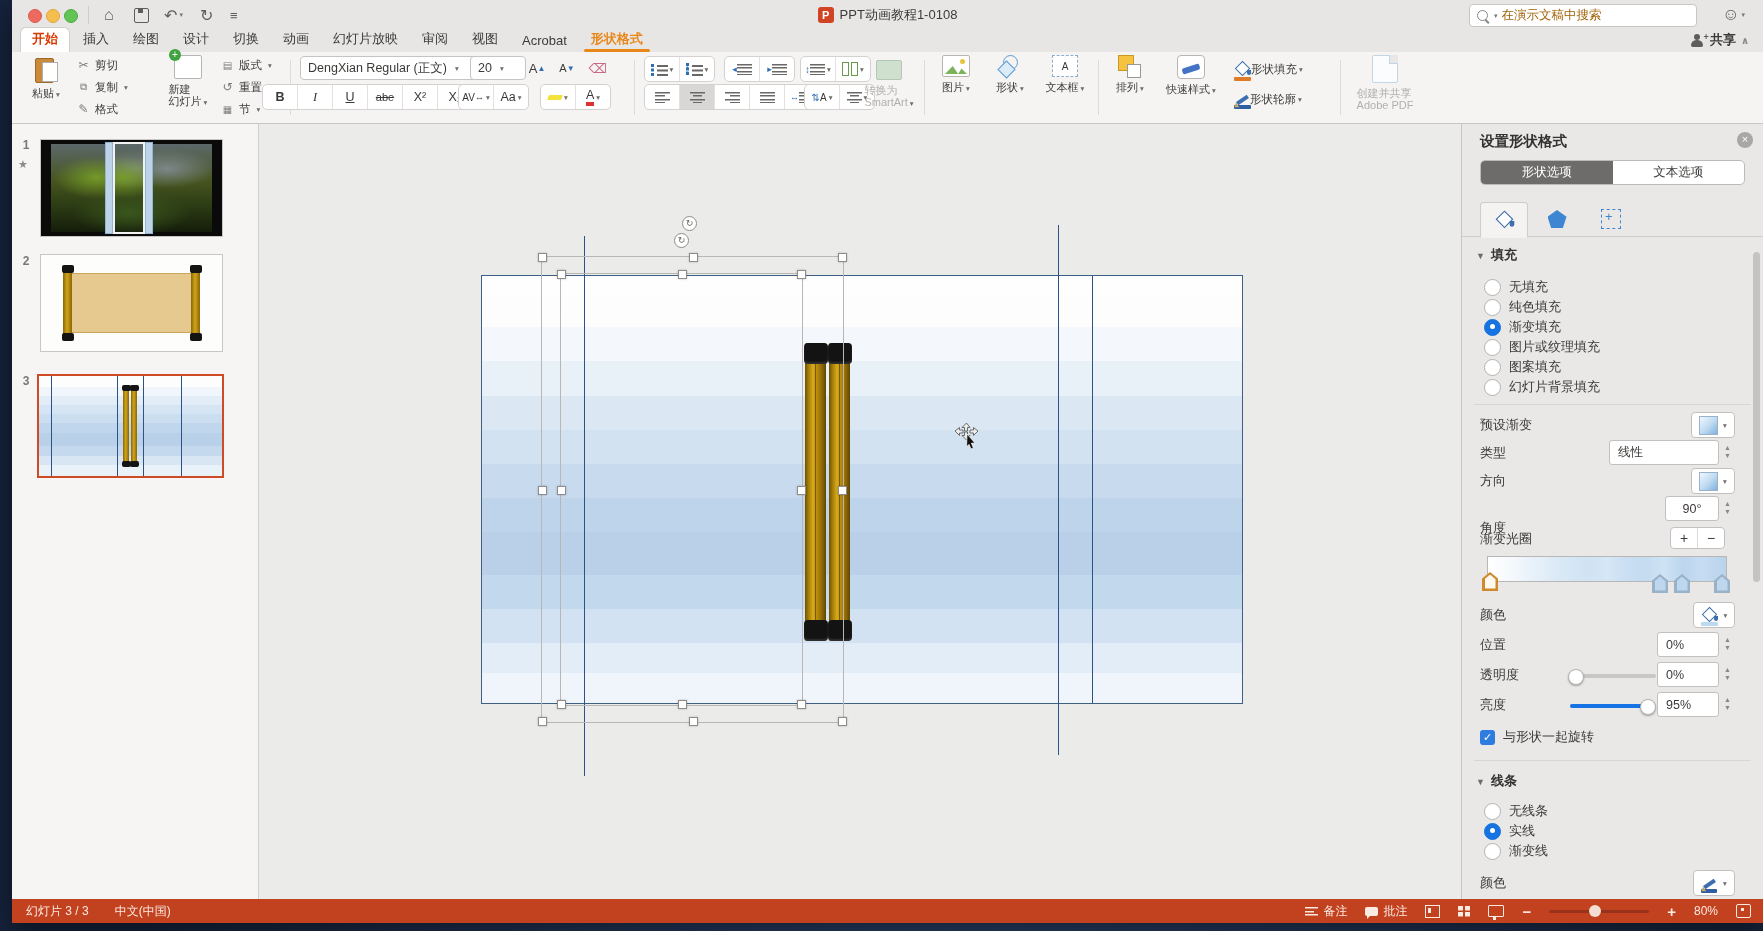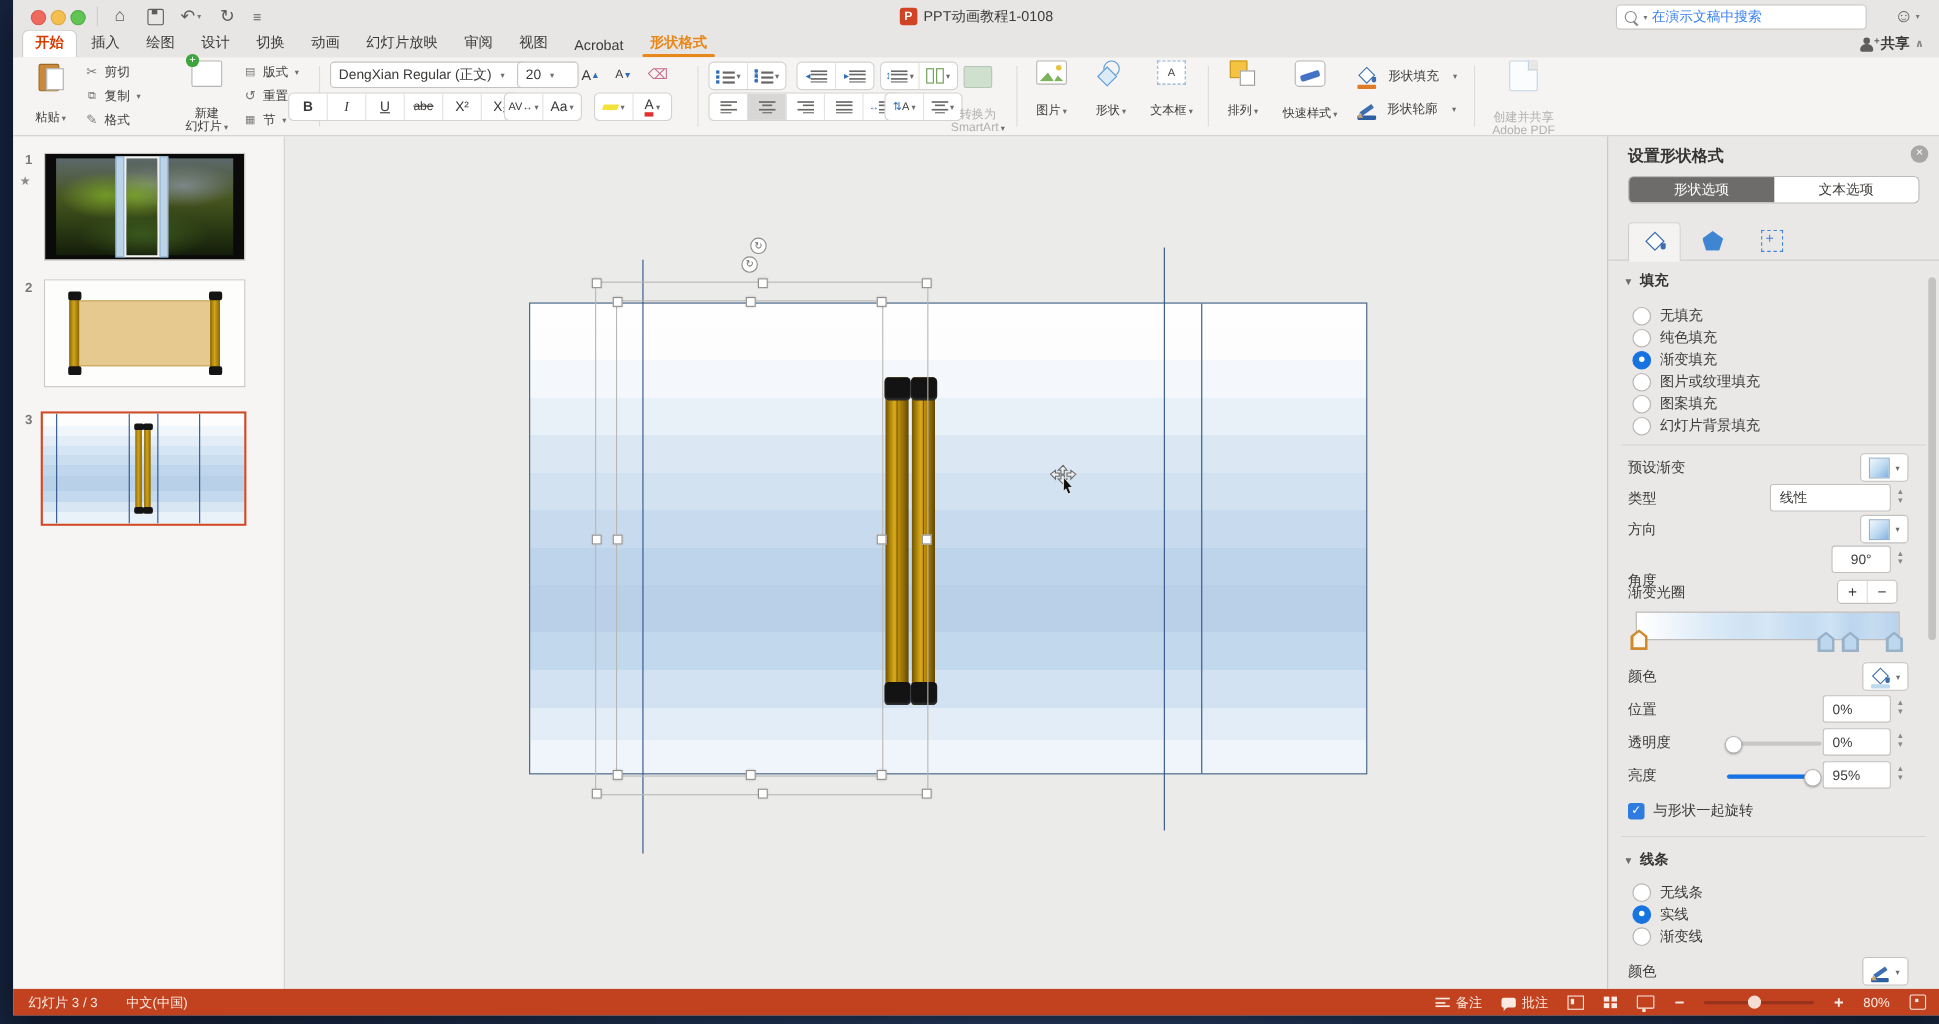--- a/index.html
+++ b/index.html
@@ -22,42 +22,42 @@
   .tb-sep{position:absolute;left:76px;top:6px;width:1px;height:18px;background:#cfcdcb}
   .tb-ic{position:absolute;top:4px;height:22px;display:flex;align-items:center;color:#5f5d5b;font-size:16px}
   .tb-dd{font-size:7px;color:#7a7876;margin-left:2px}
   .saveic{width:13px;height:13px;border:1.6px solid #5f5d5b;border-radius:2px;position:relative}
   .saveic::after{content:"";position:absolute;left:3px;top:0;width:5px;height:4px;background:#5f5d5b}
   .doctitle{position:absolute;left:0;right:0;top:0;height:30px;display:flex;align-items:center;justify-content:center;gap:6px;font-size:13px;color:#3d3b39;pointer-events:none}
   .pptic{width:16px;height:16px;border-radius:3px;background:#d14423;color:#fff;font-size:11px;font-weight:bold;display:flex;align-items:center;justify-content:center}
   .searchbox{position:absolute;right:66px;top:4px;width:212px;height:21px;background:#fff;border:1px solid #c8c6c4;border-radius:4px;display:flex;align-items:center;padding:0 7px;gap:4px}
   .mag{width:9px;height:9px;border:1.5px solid #8a8886;border-radius:50%;position:relative;flex:none}
   .mag::after{content:"";position:absolute;left:8px;top:8px;width:5px;height:1.5px;background:#8a8886;transform:rotate(45deg);transform-origin:0 0}
-  .searchph{font-size:12.5px;color:#3b82f6;white-space:nowrap;overflow:hidden}
+  .searchph{font-size:12.5px;color:#a16207;white-space:nowrap;overflow:hidden}
   .smiley{position:absolute;right:18px;top:5px;display:flex;align-items:center;color:#5f5d5b;font-size:17px}
 
   
   .tabsrow{position:absolute;left:0;right:0;top:30px;height:22px;background:#e8e6e4;border-bottom:1px solid #d2d0ce}
   .tabs{position:absolute;left:8px;top:0;height:22px;display:flex;align-items:flex-end;gap:2px}
   .tab{padding:2px 11px 4px 11px;font-size:13px;color:#3c3a38;position:relative;white-space:nowrap}
   .tab.active{background:#fff;border:1px solid #d0cecc;border-bottom:none;border-radius:6px 6px 0 0;color:#d83b01;font-weight:bold}
   .tab.contextual{color:#e8881b;font-weight:bold}
   .tab.contextual::after{content:"";position:absolute;left:4px;right:4px;bottom:0;height:3px;border-radius:2px;background:#e8881b}
   .sharebox{position:absolute;right:14px;top:1px;display:flex;align-items:center;gap:5px;font-size:13px;color:#3c3a38;font-weight:bold}
   .person{width:14px;height:13px;position:relative}
   .person::before{content:"";position:absolute;left:3px;top:0;width:6px;height:6px;border-radius:50%;background:#5f5d5b}
   .person::after{content:"";position:absolute;left:0;top:6px;width:12px;height:7px;border-radius:6px 6px 2px 2px;background:#5f5d5b}
   .personplus{position:absolute;right:-4px;top:-2px;font-size:9px;color:#5f5d5b}
   .chev{font-size:10px;color:#8a8886}
 
   
   .ribbon{position:absolute;left:0;right:0;top:52px;height:71px;background:#f5f4f2;border-bottom:1px solid #c9c7c5}
   .rsep{position:absolute;top:8px;bottom:8px;width:1px;background:#dddbd9}
   .bigbtn{position:absolute;top:3px;display:flex;flex-direction:column;align-items:center;font-size:11px;color:#3f3d3b}
-  .biglabel{margin-top:18px;line-height:12px;text-align:center;white-space:nowrap}
+  .biglabel{margin-top:4px;line-height:12px;text-align:left;white-space:nowrap}
   .dd{font-size:7.5px;color:#6e6c6a;margin-left:2px}
   .clip{width:24px;height:28px;position:relative}
   .clip::before{content:"";position:absolute;left:1px;top:3px;width:17px;height:23px;background:#c98a3b;border:1px solid #9c6a28;border-radius:2px}
   .clip::after{content:"";position:absolute;left:8px;top:7px;width:14px;height:18px;background:#fff;border:1px solid #b0aeac}
   .stack{position:absolute;display:flex;flex-direction:column;justify-content:space-between;height:62px;top:4px}
   .srow{display:flex;align-items:center;gap:4px;height:18px;font-size:11.5px;color:#3f3d3b;white-space:nowrap}
   .sic{width:15px;display:inline-flex;justify-content:center;color:#7a7876;font-size:12px;flex:none}
   .newslide{width:26px;height:22px;border:1px solid #b7b5b3;background:#fff;border-radius:2px;position:relative}
   .newslide::after{content:"+";position:absolute;left:-6px;top:-7px;width:12px;height:12px;border-radius:50%;background:#3fa33f;color:#fff;font-size:10px;line-height:12px;text-align:center}
   .combo{background:#fff;border:1px solid #c6c4c2;border-radius:4px;height:22px;display:flex;align-items:center;padding:0 7px;font-size:12.5px;color:#3c3a38;position:absolute;top:4px;white-space:nowrap}
@@ -87,21 +87,21 @@
   .arrangeic::after{content:"";position:absolute;left:9px;top:9px;width:12px;height:12px;background:#fff;border:1px solid #9a9896}
   .qstyleic{width:26px;height:22px;border:1px solid #b7b5b3;border-radius:4px;background:#fff;position:relative}
   .qstyleic::after{content:"";position:absolute;left:4px;top:10px;width:18px;height:6px;background:#4472c4;border-radius:2px;transform:rotate(-18deg)}
   .bucketic{width:17px;height:15px;position:relative}
   .bucketic::before{content:"";position:absolute;left:3px;top:1px;width:9px;height:9px;border:1.5px solid #3d6fae;background:#fff;transform:rotate(45deg)}
   .bucketic::after{content:"";position:absolute;right:0;bottom:2px;width:4px;height:5px;background:#3d6fae;border-radius:0 0 3px 3px}
   .underbar{position:absolute;left:0;bottom:-4px;width:17px;height:4px;border-radius:1px}
   .pencilic{width:16px;height:15px;position:relative}
   .pencilic::before{content:"";position:absolute;left:2px;top:6px;width:13px;height:4px;background:#3d6fae;transform:rotate(-35deg)}
   .pencilic::after{content:"";position:absolute;left:0;top:11px;width:0;height:0;border-top:3px solid transparent;border-bottom:3px solid transparent;border-right:4px solid #caa26a;transform:rotate(-35deg)}
-  .fillrow{position:absolute;display:flex;align-items:center;gap:11px;font-size:11.5px;color:#3f3d3b;white-space:nowrap}
+  .fillrow{position:absolute;display:flex;align-items:center;gap:0;font-size:11.5px;color:#3f3d3b;white-space:nowrap}
   .adobeic{width:24px;height:26px;border:1.5px solid #c3d4e6;border-radius:2px;position:relative;background:#fafcfe}
   .adobeic::after{content:"";position:absolute;right:-1px;top:-1px;width:8px;height:8px;background:#e9e7e5;border-left:1.5px solid #c3d4e6;border-bottom:1.5px solid #c3d4e6}
   .grayed{color:#b2b0ae}
   .smartartic{width:24px;height:18px;background:#cfe0cf;border:1px solid #b4c6b4;border-radius:2px}
 
   
   .main{position:absolute;left:0;right:0;top:124px;bottom:24px}
   .sidebar{position:absolute;left:0;top:0;bottom:0;width:246px;background:#f6f5f4;border-right:1px solid #d2d0ce}
   .slidenum{position:absolute;left:6px;width:16px;text-align:center;font-size:12px;font-weight:bold;color:#7a7876}
   .star{position:absolute;left:6px;font-size:11px;color:#8e8c8a}

